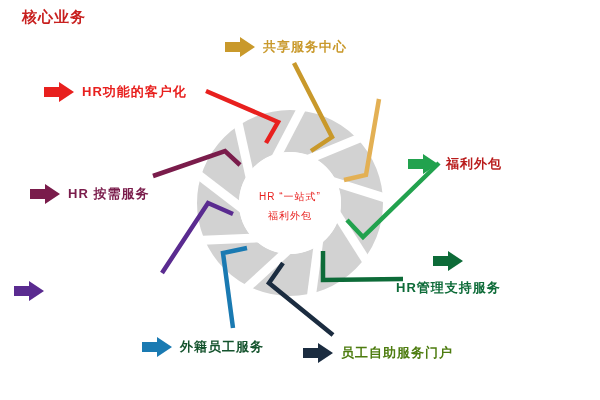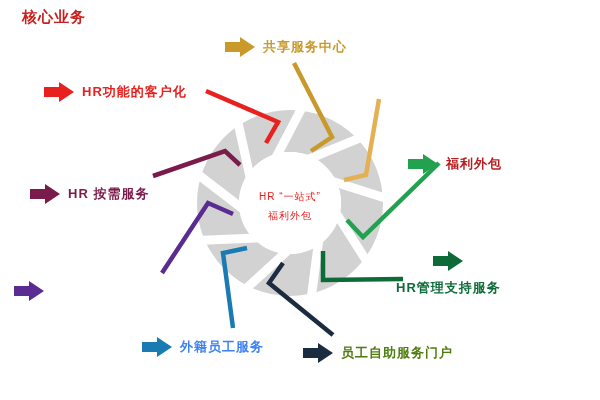--- a/index.html
+++ b/index.html
@@ -103,21 +103,21 @@
     <svg class="arrow-icon" width="30" height="20" viewBox="0 0 30 20">
       <path d="M0,5 H15 V0 L30,10 L15,20 V15 H0 Z" fill="#1b2c40"></path>
     </svg>
     <span class="label" style="color: #4d7c0f;">员工自助服务门户</span>
   </div>
 
   <div class="service s5">
     <svg class="arrow-icon" width="30" height="20" viewBox="0 0 30 20">
       <path d="M0,5 H15 V0 L30,10 L15,20 V15 H0 Z" fill="#1a7ab2"></path>
     </svg>
-    <span class="label" style="color: #3b82f6;">外籍员工服务</span>
+    <span class="label" style="color: #14532d;">外籍员工服务</span>
   </div>
 
   <div class="service s6">
     <svg class="arrow-icon" width="30" height="20" viewBox="0 0 30 20">
       <path d="M0,5 H15 V0 L30,10 L15,20 V15 H0 Z" fill="#5a2b90"></path>
     </svg>
   </div>
 
   <div class="service s7">
     <svg class="arrow-icon" width="30" height="20" viewBox="0 0 30 20">

